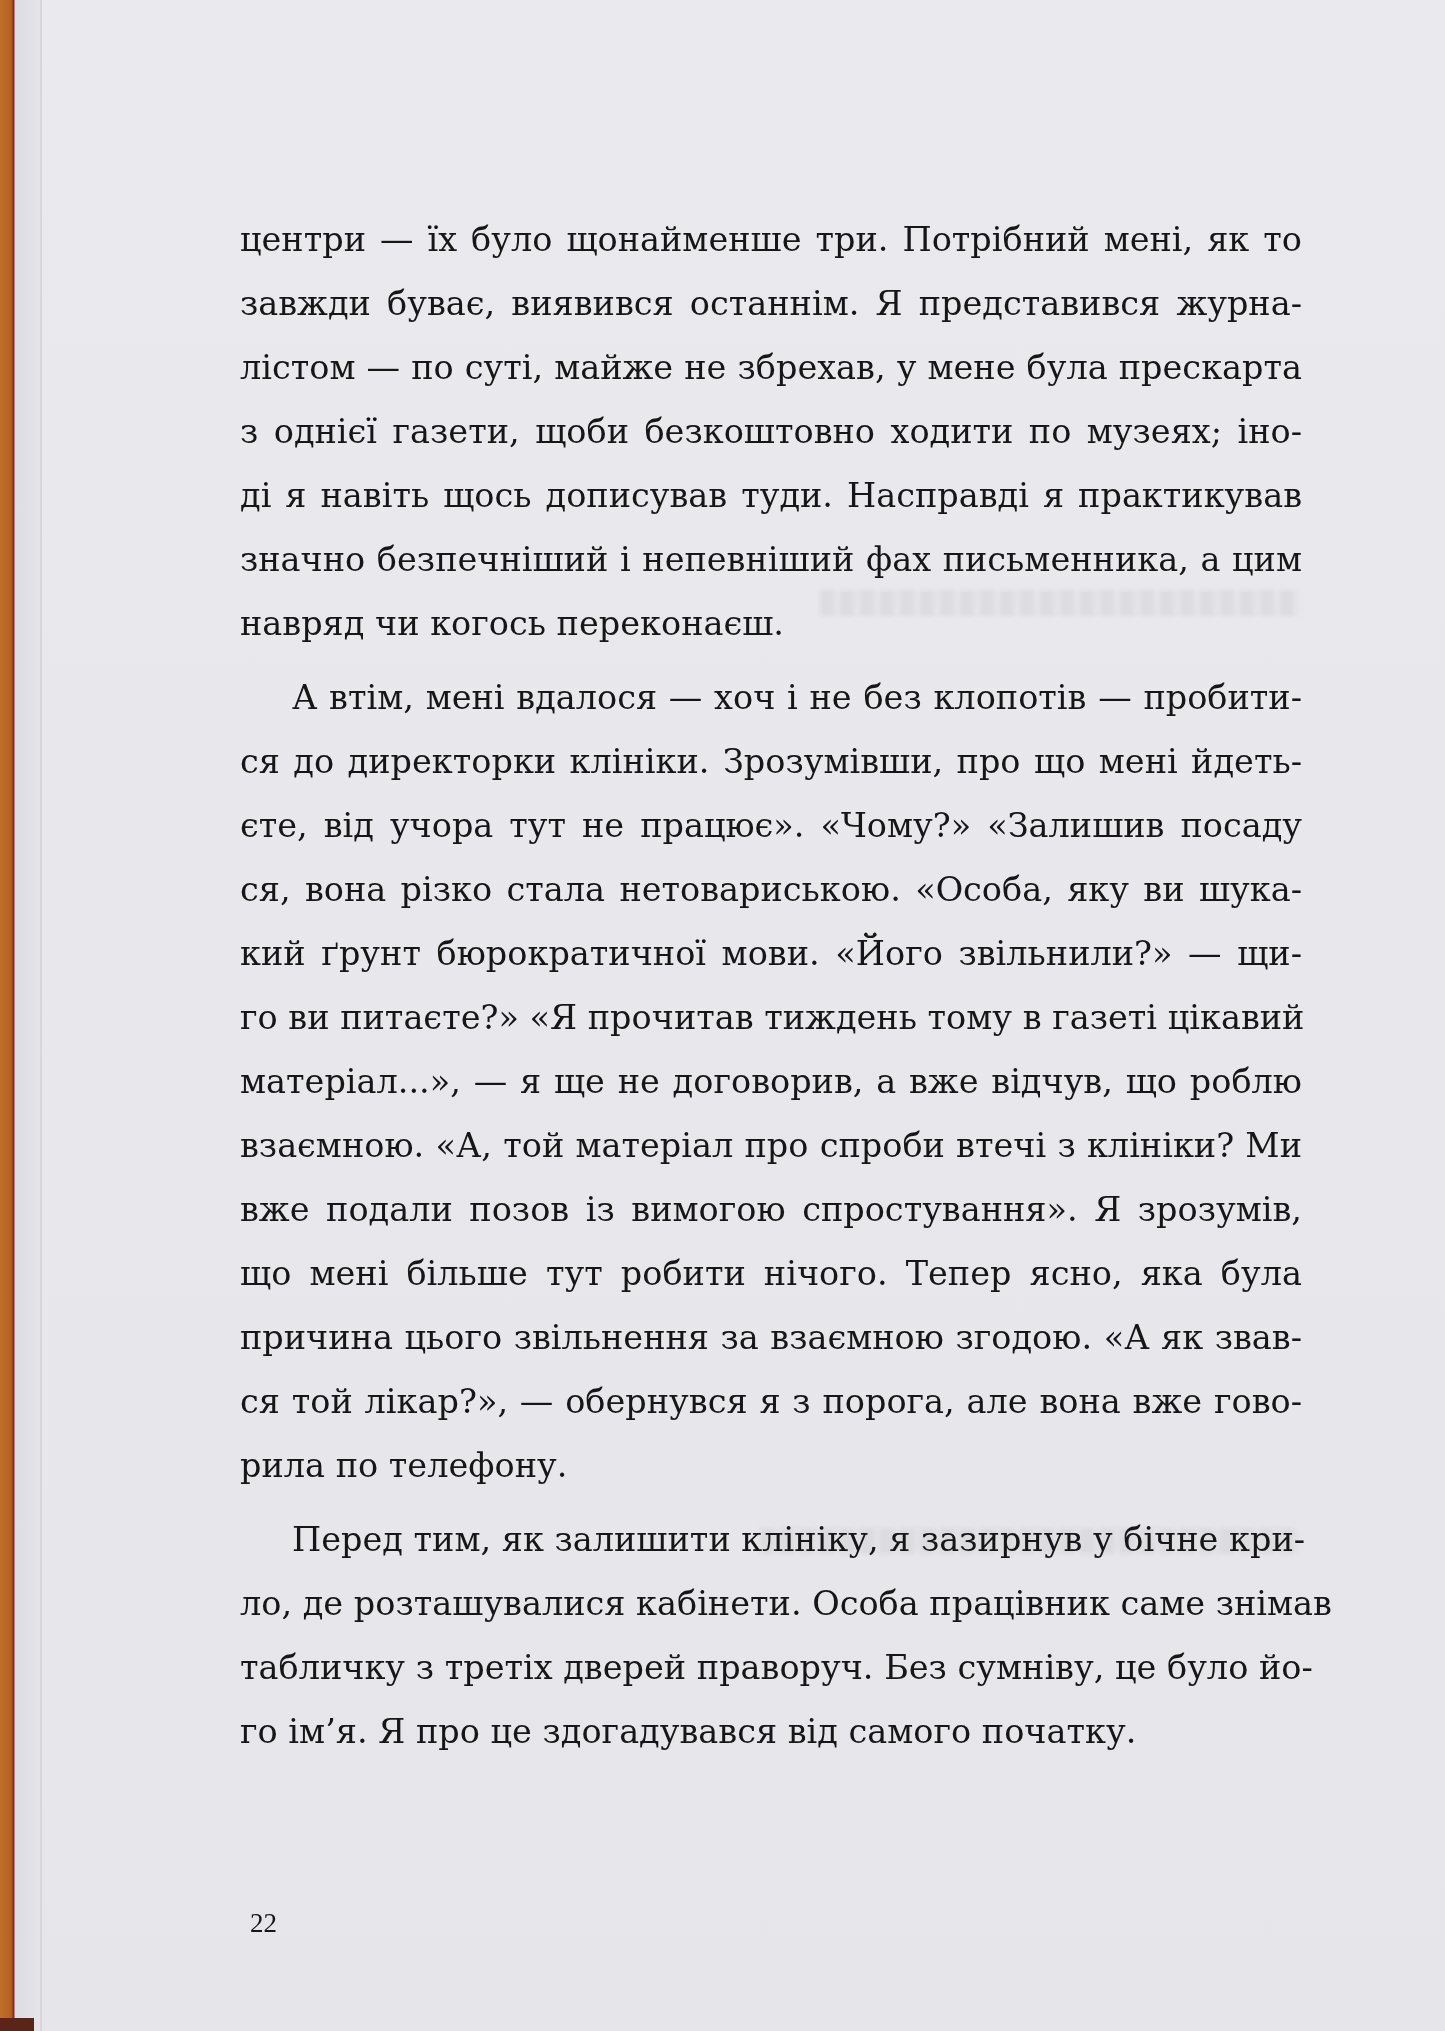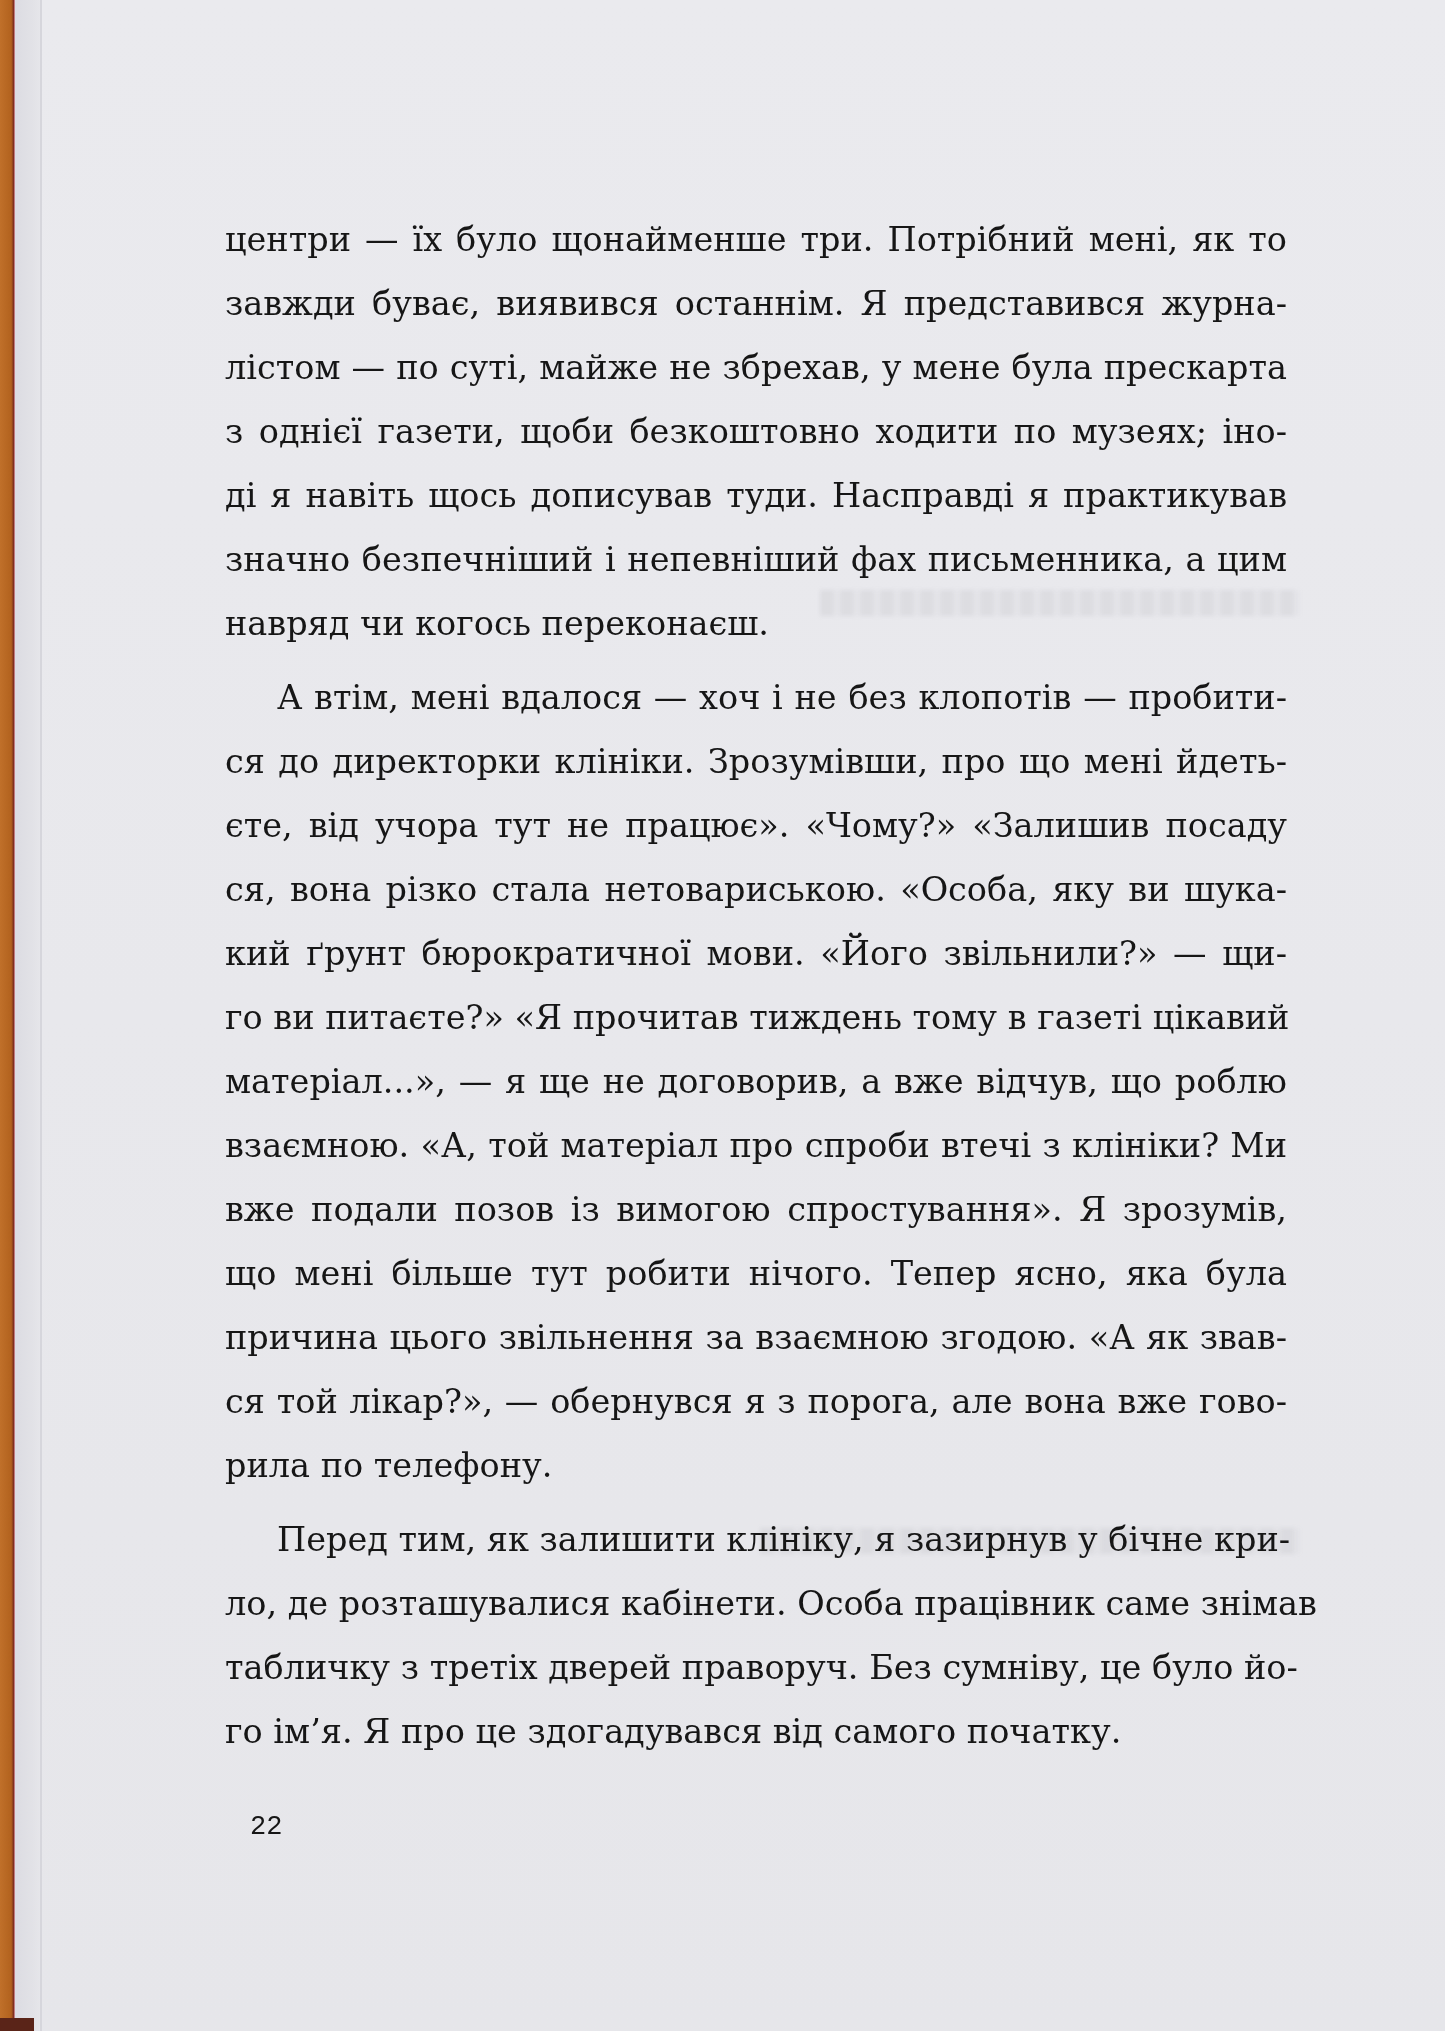--- a/index.html
+++ b/index.html
@@ -47,21 +47,21 @@
       background: repeating-linear-gradient(90deg, rgba(120,120,130,0.10) 0 14px, rgba(120,120,130,0.03) 14px 20px);
       filter: blur(2px);
     }
     .show-through.b {
       left: 760px;
       top: 1528px;
       width: 540px;
     }
     .text-block {
       position: absolute;
-      left: 225px;
+      left: 240px;
       top: 208px;
       width: 1062px;
       color: #161616;
       font-size: 33.5px;
       line-height: 64px;
     }
     .line {
       display: block;
       white-space: nowrap;
       text-align: justify;
@@ -73,24 +73,24 @@
     }
     .line.indent {
       padding-left: 52px;
     }
     .para-gap {
       height: 10px;
     }
     .page-number {
       position: absolute;
       left: 250px;
-      top: 1812px;
+      top: 1908px;
       font-size: 27px;
       color: #161616;
-      font-family: Liberation Mono, monospace;
+      font-family: Liberation Serif, serif;
     }
     .corner-mark {
       position: absolute;
       left: 0;
       top: 2018px;
       width: 34px;
       height: 13px;
       background: #5a2418;
     }
   </style>

